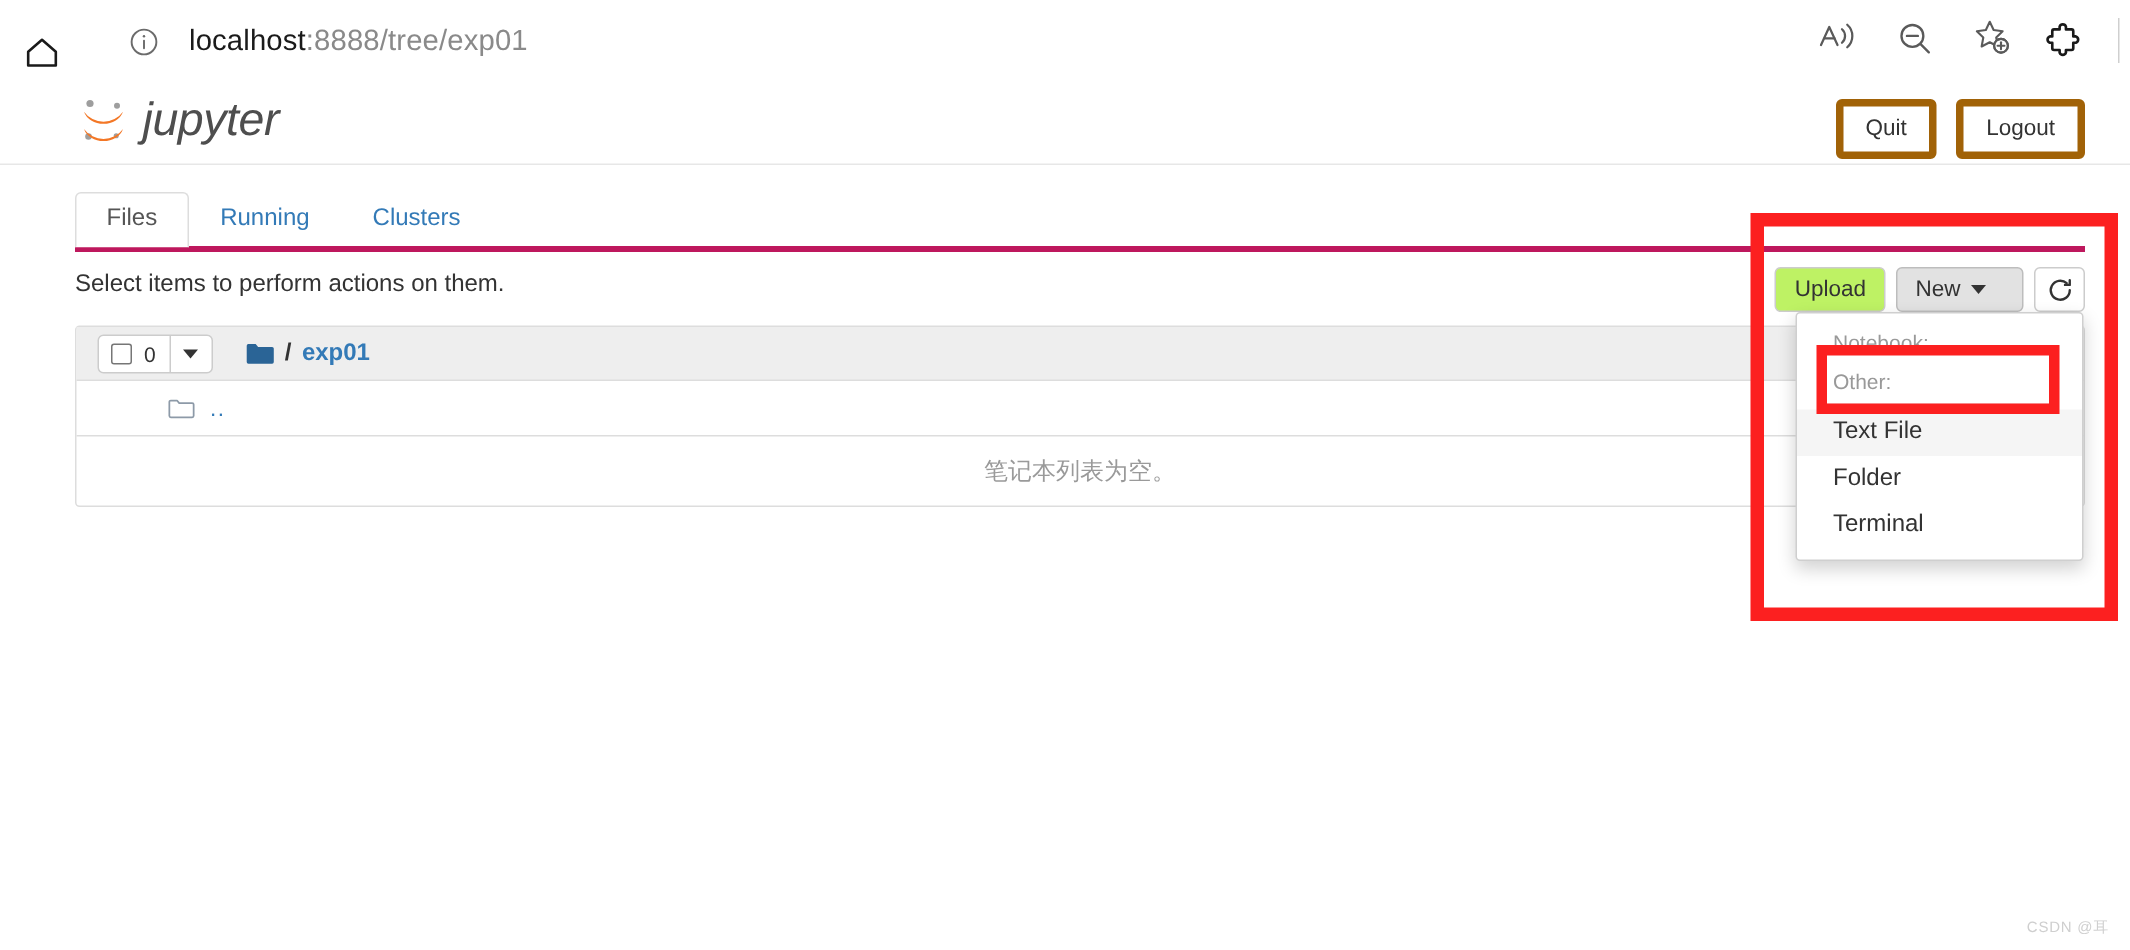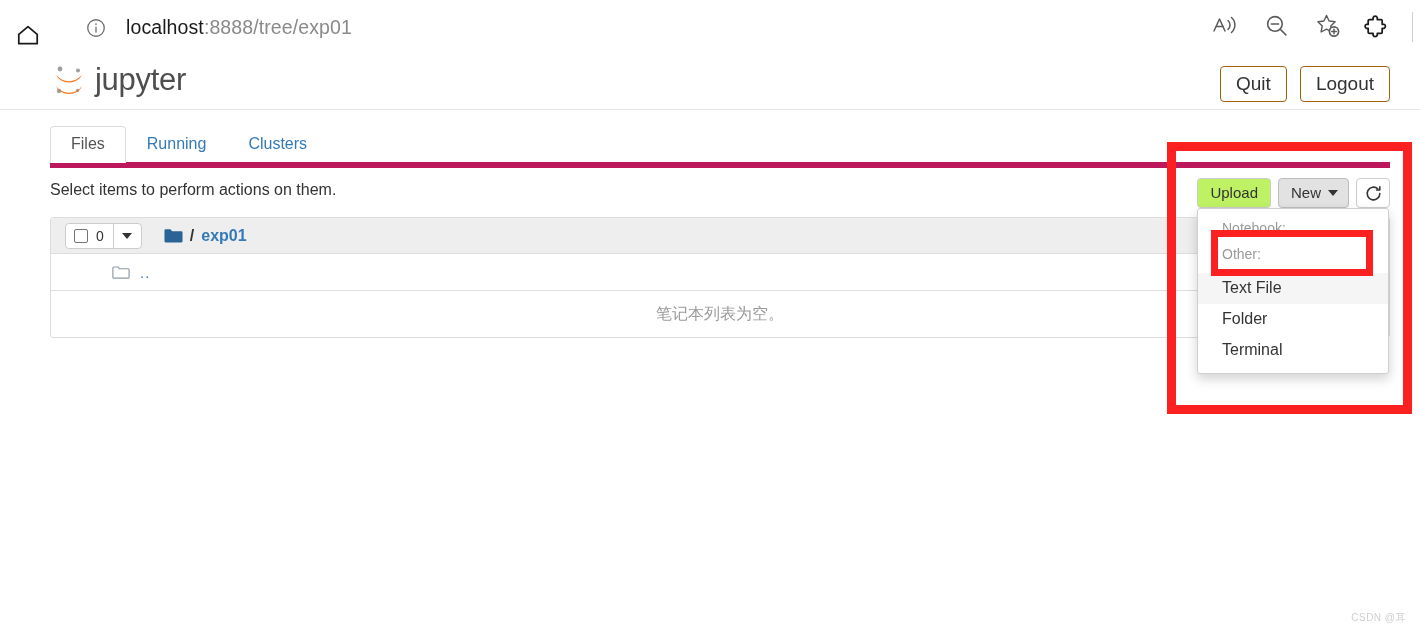--- a/index.html
+++ b/index.html
@@ -51,47 +51,47 @@
 
   
   .jp-header {
     position: absolute; left: 0; top: 55px;
     width: 1420px; height: 55px;
     background: #ffffff;
     border-bottom: 1px solid #e7e7e7;
   }
   .jp-logo {
     position: absolute; left: 52px; top: 7px;
-    display: flex; align-items: center; gap: 9px;
+    display: flex; align-items: center; gap: 9px; font-style: italic;
   }
   .jp-logo-text {
     font-size: 31px; color: #4e4e4e; font-weight: 400;
     letter-spacing: -0.3px;
   }
   .hdr-buttons {
     position: absolute; right: 30px; top: 11px;
     display: flex; gap: 13px;
   }
   .btn {
-    border: 1px solid #a16207;
+    border: 5px solid #a16207;
     background: #ffffff;
     color: #333333;
-    font-size: 19px;
+    font-size: 15px;
     font-family: "Liberation Sans", sans-serif;
     border-radius: 4px;
     padding: 7px 15px 8px 15px;
     line-height: 1;
     cursor: pointer;
   }
 
   
   .tabs {
     position: absolute; left: 50px; top: 129px;
     width: 1340px; height: 39px;
-    border-bottom: 6px solid #be185d;
+    border-bottom: 4px solid #be185d;
     display: flex; align-items: flex-end;
   }
   .tab {
     font-size: 16px;
     padding: 9px 20px 10px 20px;
     line-height: 1;
     color: #337ab7;
     cursor: pointer;
     border: 1px solid transparent;
     border-radius: 4px 4px 0 0;
@@ -115,21 +115,21 @@
   }
   .btn-upload {
     border: 1px solid #cccccc; background: #bef264; color: #333;
     font-size: 15px; padding: 6px 12px 7px 12px;
     border-radius: 4px; line-height: 1; cursor: pointer;
     font-family: "Liberation Sans", sans-serif;
   }
   .btn-new {
     margin-left: 7px;
     border: 1px solid #bdbdbd; background: #e2e2e2; color: #333;
-    font-size: 15px; padding: 6px 10px 7px 12px;
+    font-size: 15px; padding: 6px 24px 7px 12px;
     border-radius: 4px; line-height: 1; cursor: pointer;
     display: flex; align-items: center; gap: 7px;
     font-family: "Liberation Sans", sans-serif;
   }
   .caret {
     width: 0; height: 0;
     border-left: 5px solid transparent;
     border-right: 5px solid transparent;
     border-top: 6px solid #333333;
   }

